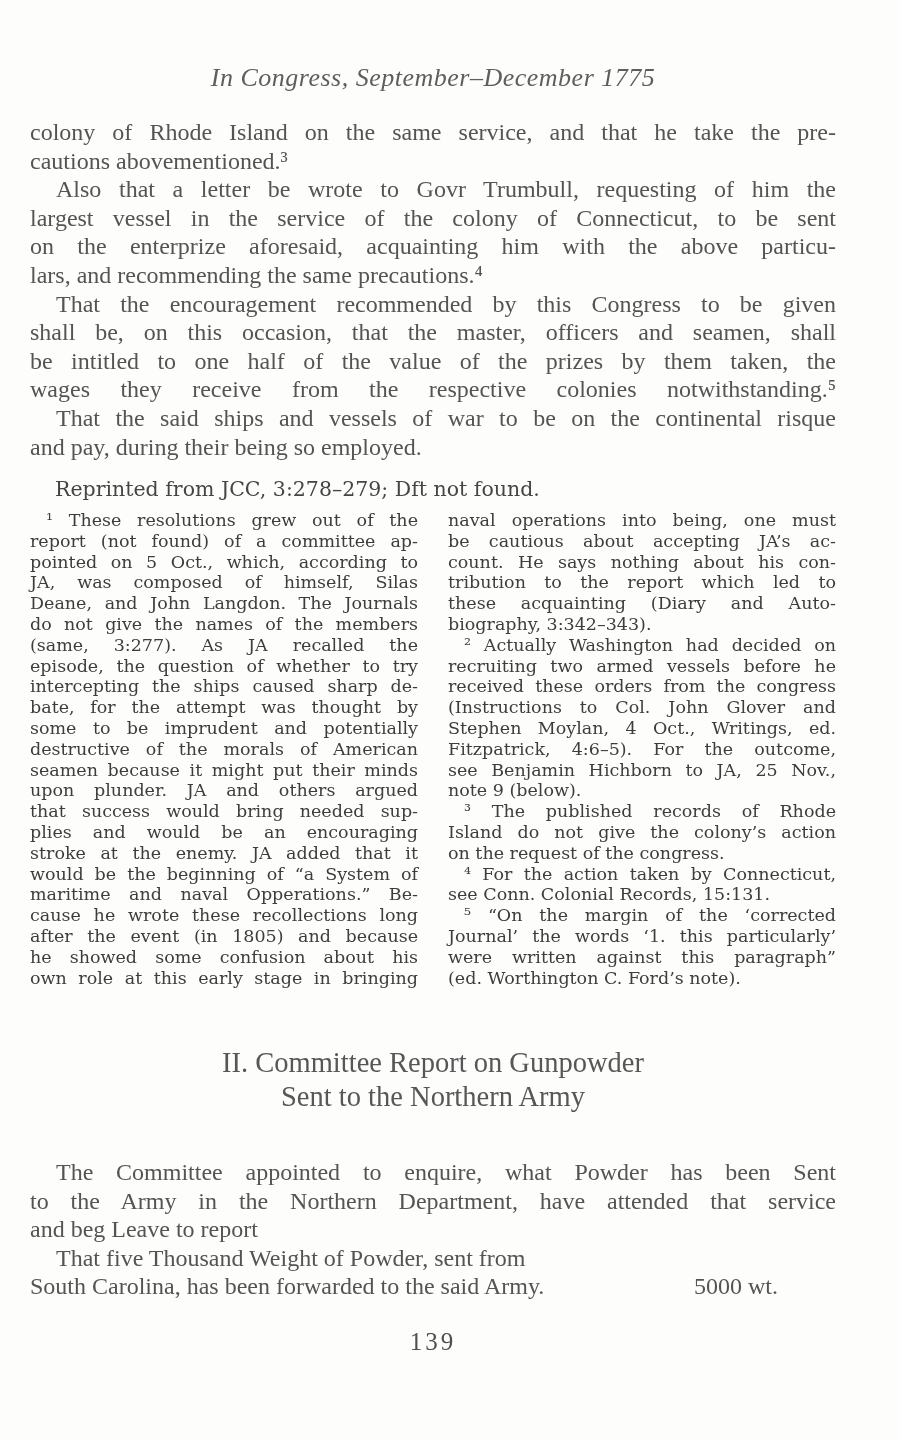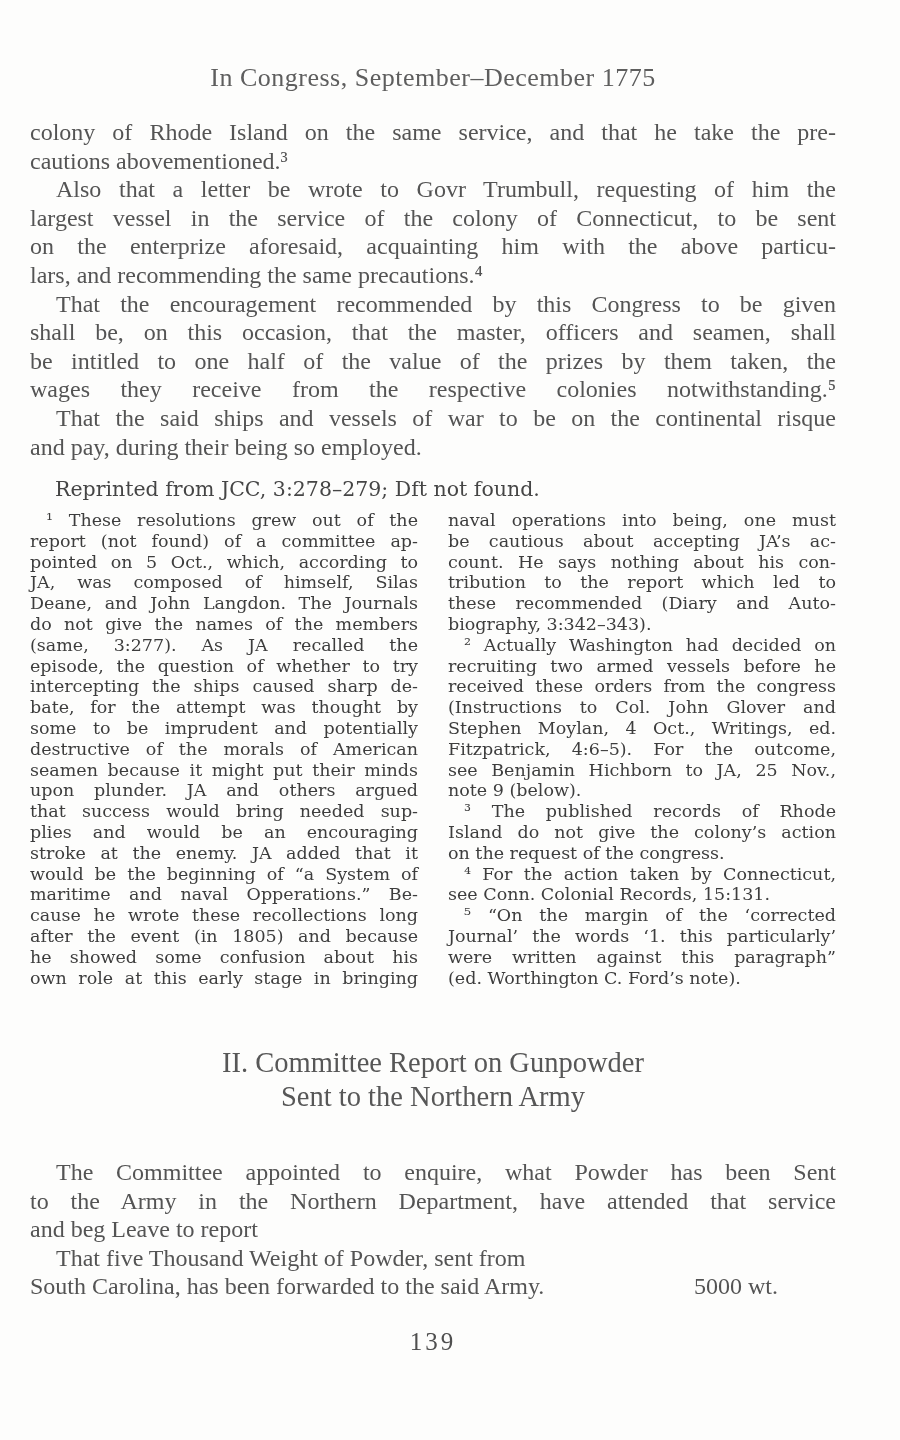--- a/index.html
+++ b/index.html
@@ -10,21 +10,21 @@
   }
   
   .ln{white-space:normal;}
   .j{text-align:justify;text-align-last:justify;}
   .ind{text-indent:26px;}
   .find{text-indent:16px;}
   .it{}
 
   .running-head{
     position:absolute;top:62px;left:30px;width:806px;
-    text-align:center;font-size:26px;line-height:32px;
+    text-align:center;font-style:italic;font-size:26px;line-height:32px;
     color:#5e5e5e;letter-spacing:0.5px;
   }
   .body-block{
     position:absolute;top:118px;left:30px;width:806px;
     font-size:24px;line-height:28.6px;color:#545454;
   }
   .reprint{
     position:absolute;top:477px;left:55px;width:781px;
     font-size:20.5px;line-height:24px;color:#454545;
     font-family:"DejaVu Serif","Liberation Serif",serif;
@@ -106,21 +106,21 @@
       <div class="ln j">cause he wrote these recollections long</div>
       <div class="ln j">after the event (in 1805) and because</div>
       <div class="ln j">he showed some confusion about his</div>
       <div class="ln j">own role at this early stage in bringing</div>
     </div>
     <div class="fcol">
       <div class="ln j">naval operations into being, one must</div>
       <div class="ln j">be cautious about accepting JA’s ac-</div>
       <div class="ln j">count. He says nothing about his con-</div>
       <div class="ln j">tribution to the report which led to</div>
-      <div class="ln j"><span>these recommended (</span><span class="it">Diary and Auto-</span></div>
+      <div class="ln j"><span>these acquainting (</span><span class="it">Diary and Auto-</span></div>
       <div class="ln"><span class="it">biography</span><span>, 3:342–343).</span></div>
       <div class="ln j find">² Actually Washington had decided on</div>
       <div class="ln j">recruiting two armed vessels before he</div>
       <div class="ln j">received these orders from the congress</div>
       <div class="ln j">(Instructions to Col. John Glover and</div>
       <div class="ln j"><span>Stephen Moylan, 4 Oct., </span><span class="it">Writings</span><span>, ed.</span></div>
       <div class="ln j">Fitzpatrick, 4:6–5). For the outcome,</div>
       <div class="ln j">see Benjamin Hichborn to JA, 25 Nov.,</div>
       <div class="ln">note 9 (below).</div>
       <div class="ln j find">³ The published records of Rhode</div>

